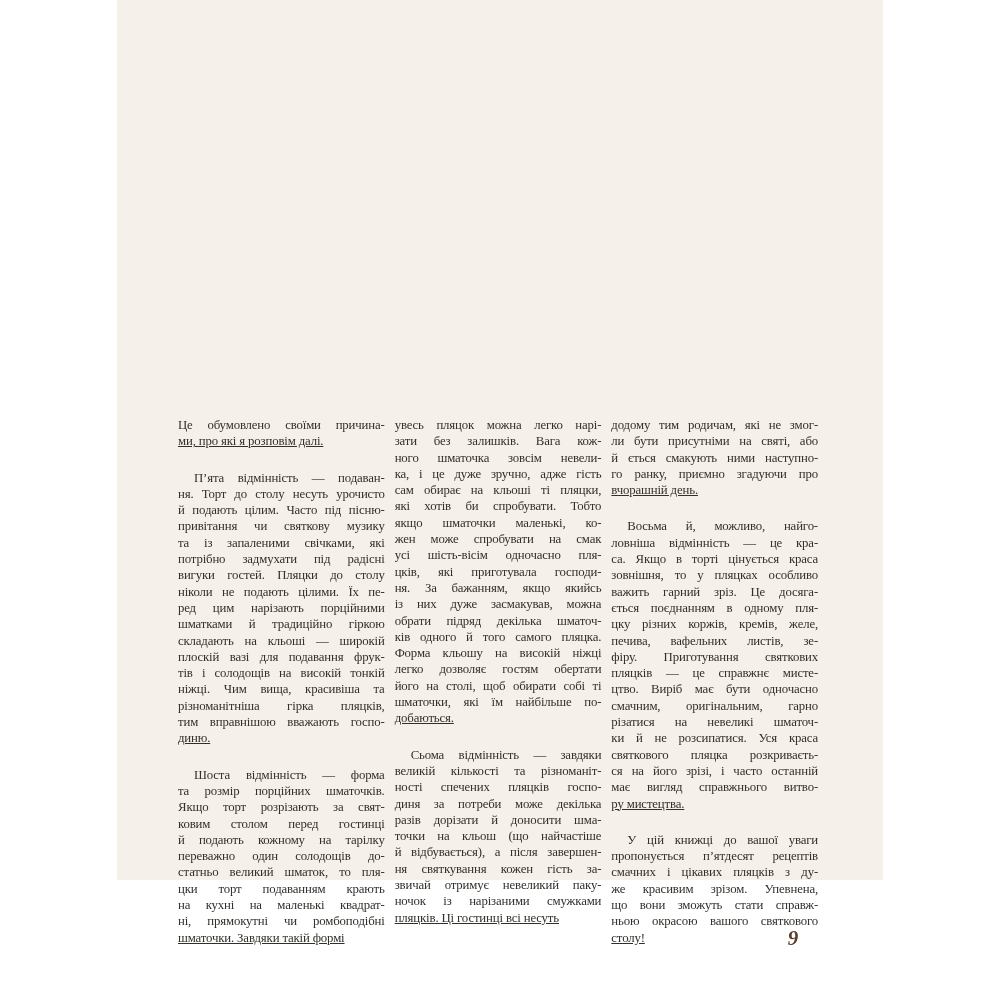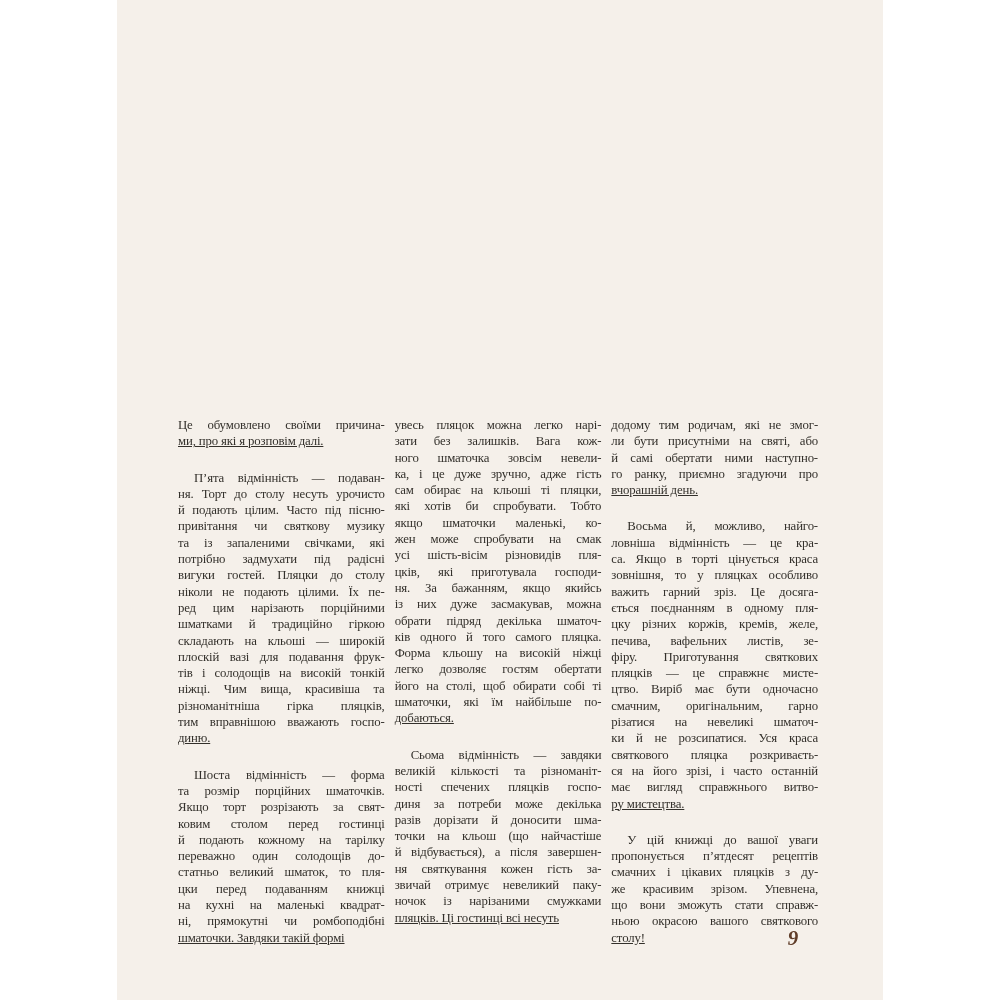--- a/index.html
+++ b/index.html
@@ -13,21 +13,21 @@
     height: 1000px;
     background: var(--bg, #ffffff);
     overflow: hidden;
     font-family: "Liberation Serif", serif;
   }
   .paper {
     position: absolute;
     left: 117px;
     top: 0;
     width: 766px;
-    height: 1000px;
+    height: 880px;
     background: var(--paper, #f5f0ea);
   }
   .text-block {
     position: absolute;
     left: 61px;
     top: 417px;
     width: 640px;
     display: grid;
     grid-template-columns: repeat(3, 1fr);
     column-gap: 10px;
@@ -92,35 +92,35 @@
           <div class="line">різноманітніша гірка пляцків,</div>
           <div class="line">тим вправнішою вважають госпо-</div>
           <div class="line plast">диню.</div>
           <div class="line indent">Шоста відмінність — форма</div>
           <div class="line">та розмір порційних шматочків.</div>
           <div class="line">Якщо торт розрізають за свят-</div>
           <div class="line">ковим столом перед гостинці</div>
           <div class="line">й подають кожному на тарілку</div>
           <div class="line">переважно один солодощів до-</div>
           <div class="line">статньо великий шматок, то пля-</div>
-          <div class="line">цки перед подаванням книжці</div>
+          <div class="line">цки торт подаванням крають</div>
           <div class="line">на кухні на маленькі квадрат-</div>
           <div class="line">ні, прямокутні чи ромбоподібні</div>
           <div class="line plast">шматочки. Завдяки такій формі</div>
         </div>
         <div class="col">
           <div class="line">увесь пляцок можна легко нарі-</div>
           <div class="line">зати без залишків. Вага кож-</div>
           <div class="line">ного шматочка зовсім невели-</div>
           <div class="line">ка, і це дуже зручно, адже гість</div>
           <div class="line">сам обирає на кльоші ті пляцки,</div>
           <div class="line">які хотів би спробувати. Тобто</div>
           <div class="line">якщо шматочки маленькі, ко-</div>
           <div class="line">жен може спробувати на смак</div>
-          <div class="line">усі шість-вісім різновидів пля-</div>
+          <div class="line">усі шість-вісім одночасно пля-</div>
           <div class="line">цків, які приготувала господи-</div>
           <div class="line">ня. За бажанням, якщо якийсь</div>
           <div class="line">із них дуже засмакував, можна</div>
           <div class="line">обрати підряд декілька шматоч-</div>
           <div class="line">ків одного й того самого пляцка.</div>
           <div class="line">Форма кльошу на високій ніжці</div>
           <div class="line">легко дозволяє гостям обертати</div>
           <div class="line">його на столі, щоб обирати собі ті</div>
           <div class="line">шматочки, які їм найбільше по-</div>
           <div class="line plast">добаються.</div>
@@ -132,21 +132,21 @@
           <div class="line">точки на кльош (що найчастіше</div>
           <div class="line">й відбувається), а після завершен-</div>
           <div class="line">ня святкування кожен гість за-</div>
           <div class="line">звичай отримує невеликий паку-</div>
           <div class="line">ночок із нарізаними смужками</div>
           <div class="line plast">пляцків. Ці гостинці всі несуть</div>
         </div>
         <div class="col">
           <div class="line">додому тим родичам, які не змог-</div>
           <div class="line">ли бути присутніми на святі, або</div>
-          <div class="line">й самі обертати ними наступно-</div>
+          <div class="line">й ється смакують ними наступно-</div>
           <div class="line">го ранку, приємно згадуючи про</div>
           <div class="line plast">вчорашній день.</div>
           <div class="line indent">Восьма й, можливо, найго-</div>
           <div class="line">ловніша відмінність — це кра-</div>
           <div class="line">са. Якщо в торті цінується краса</div>
           <div class="line">зовнішня, то у пляцках особливо</div>
           <div class="line">важить гарний зріз. Це досяга-</div>
           <div class="line">ється поєднанням в одному пля-</div>
           <div class="line">цку різних коржів, кремів, желе,</div>
           <div class="line">печива, вафельних листів, зе-</div>

